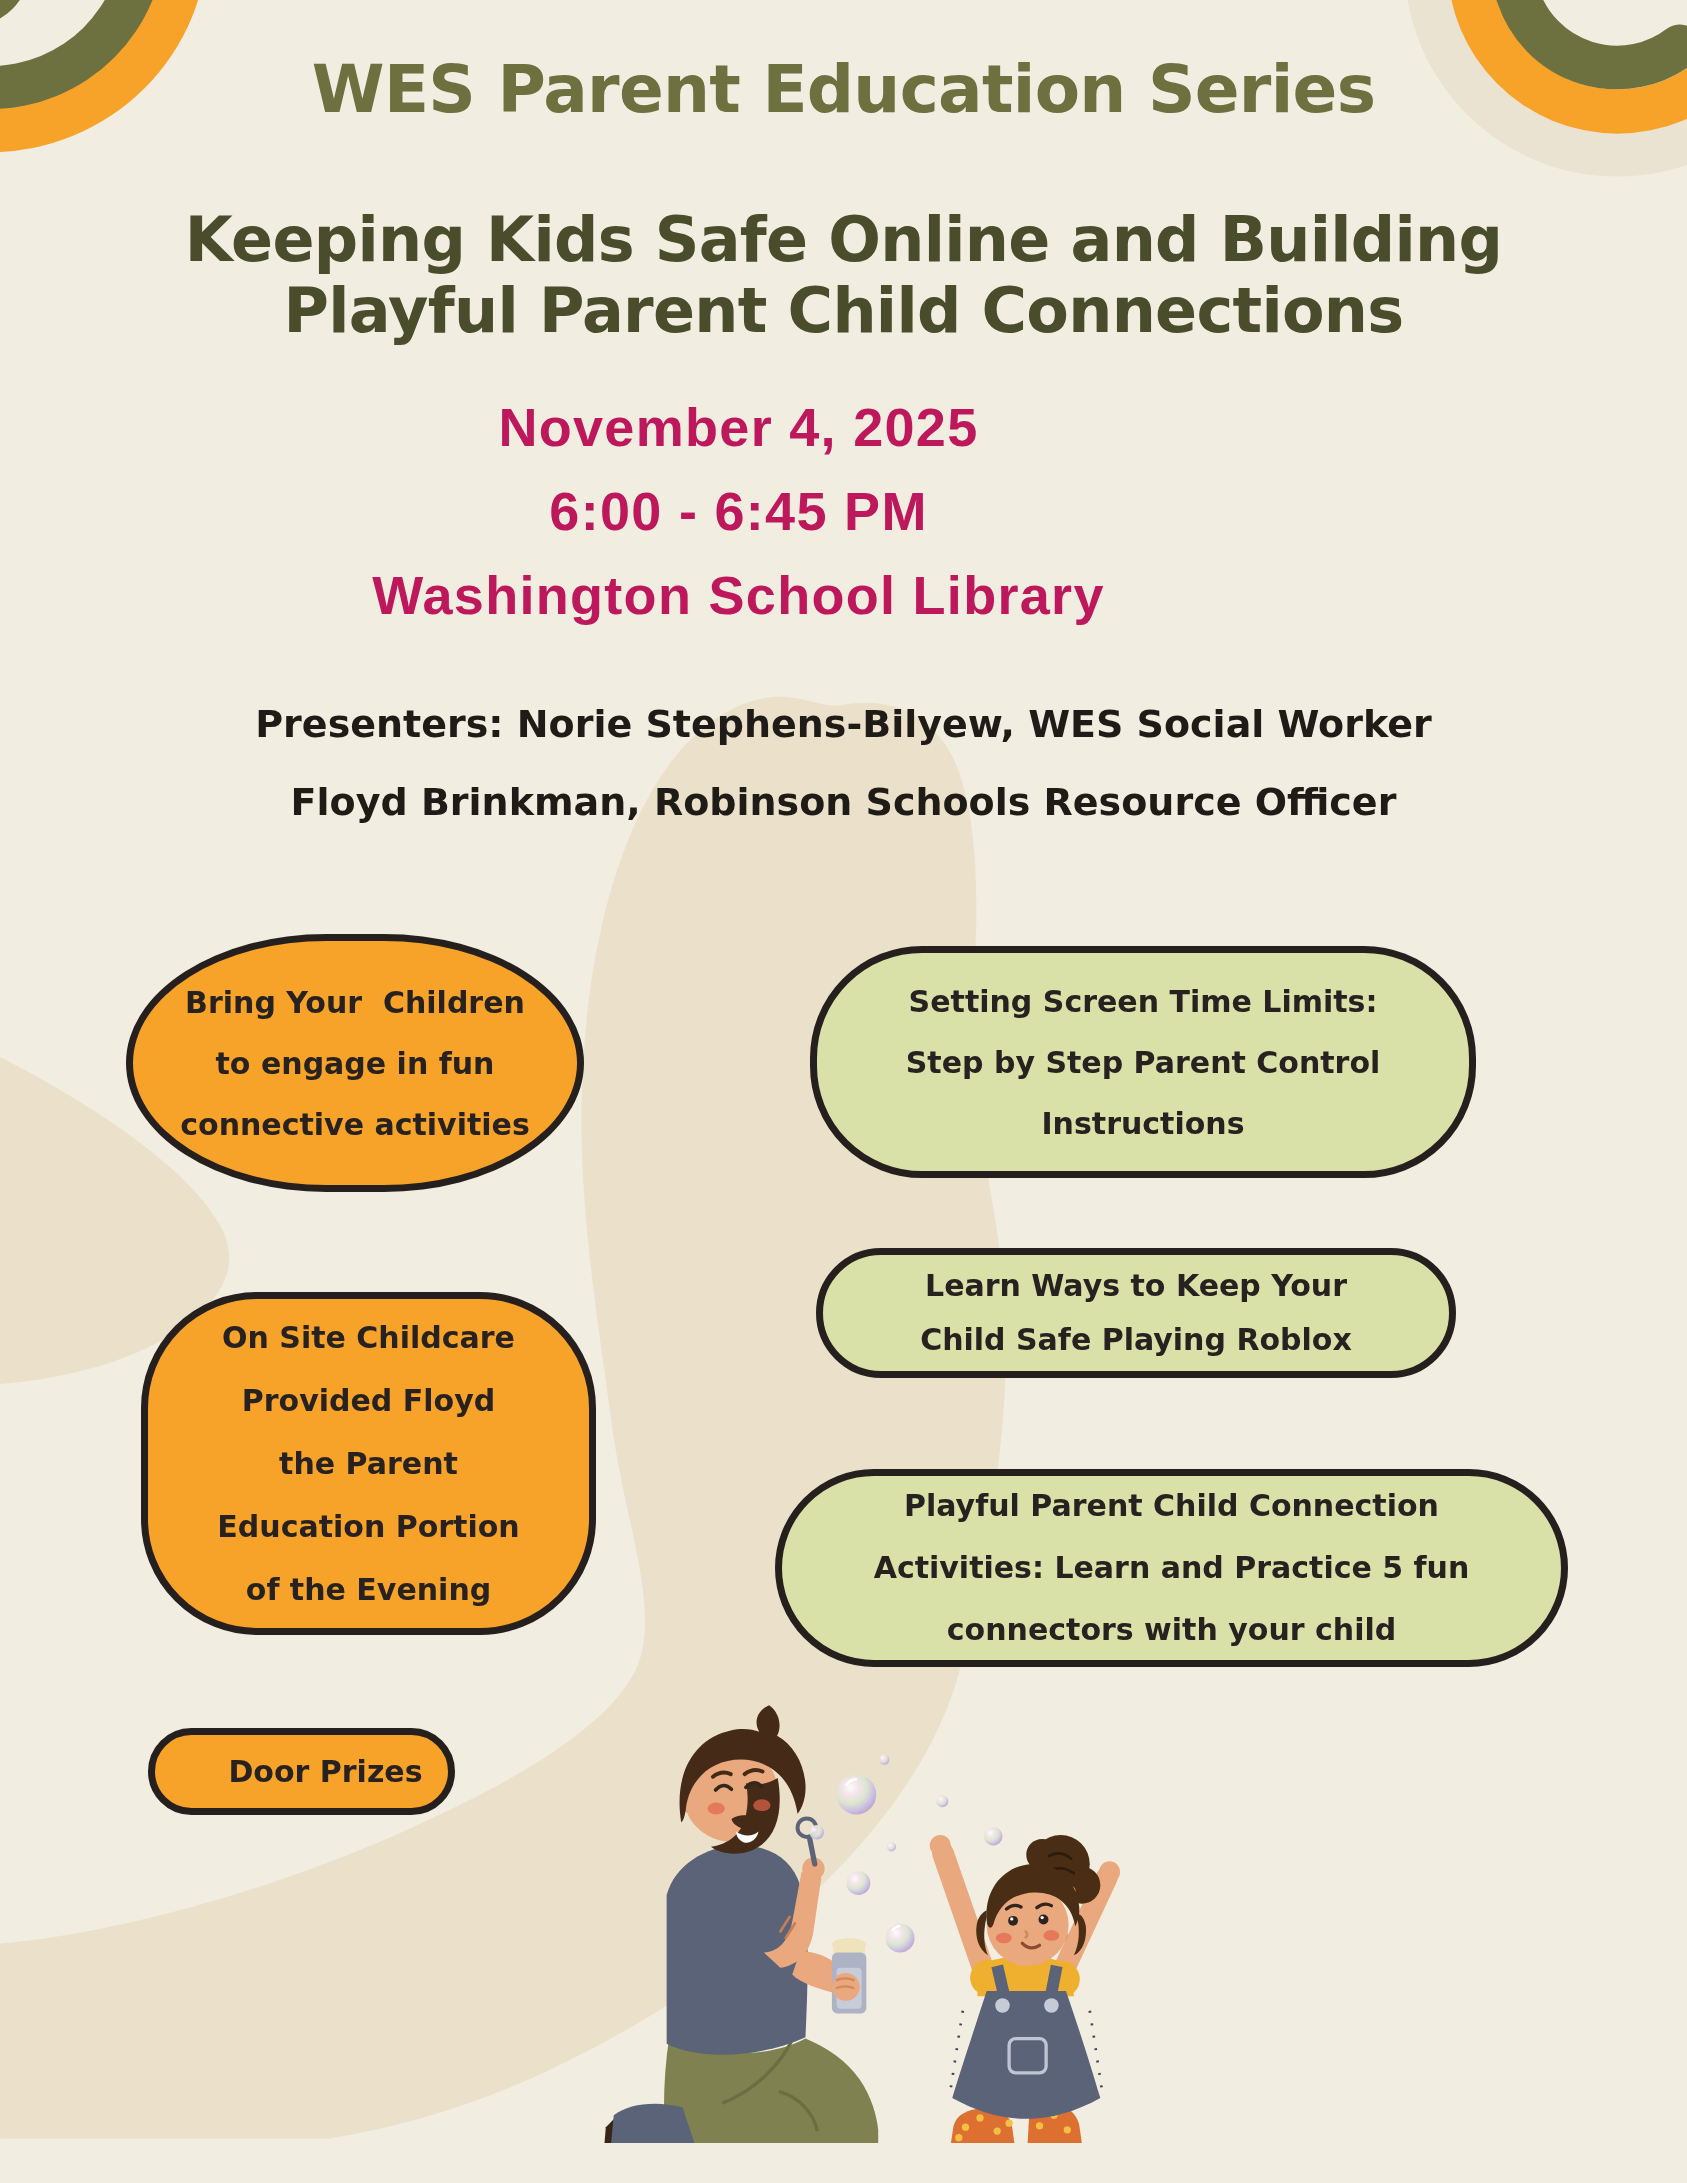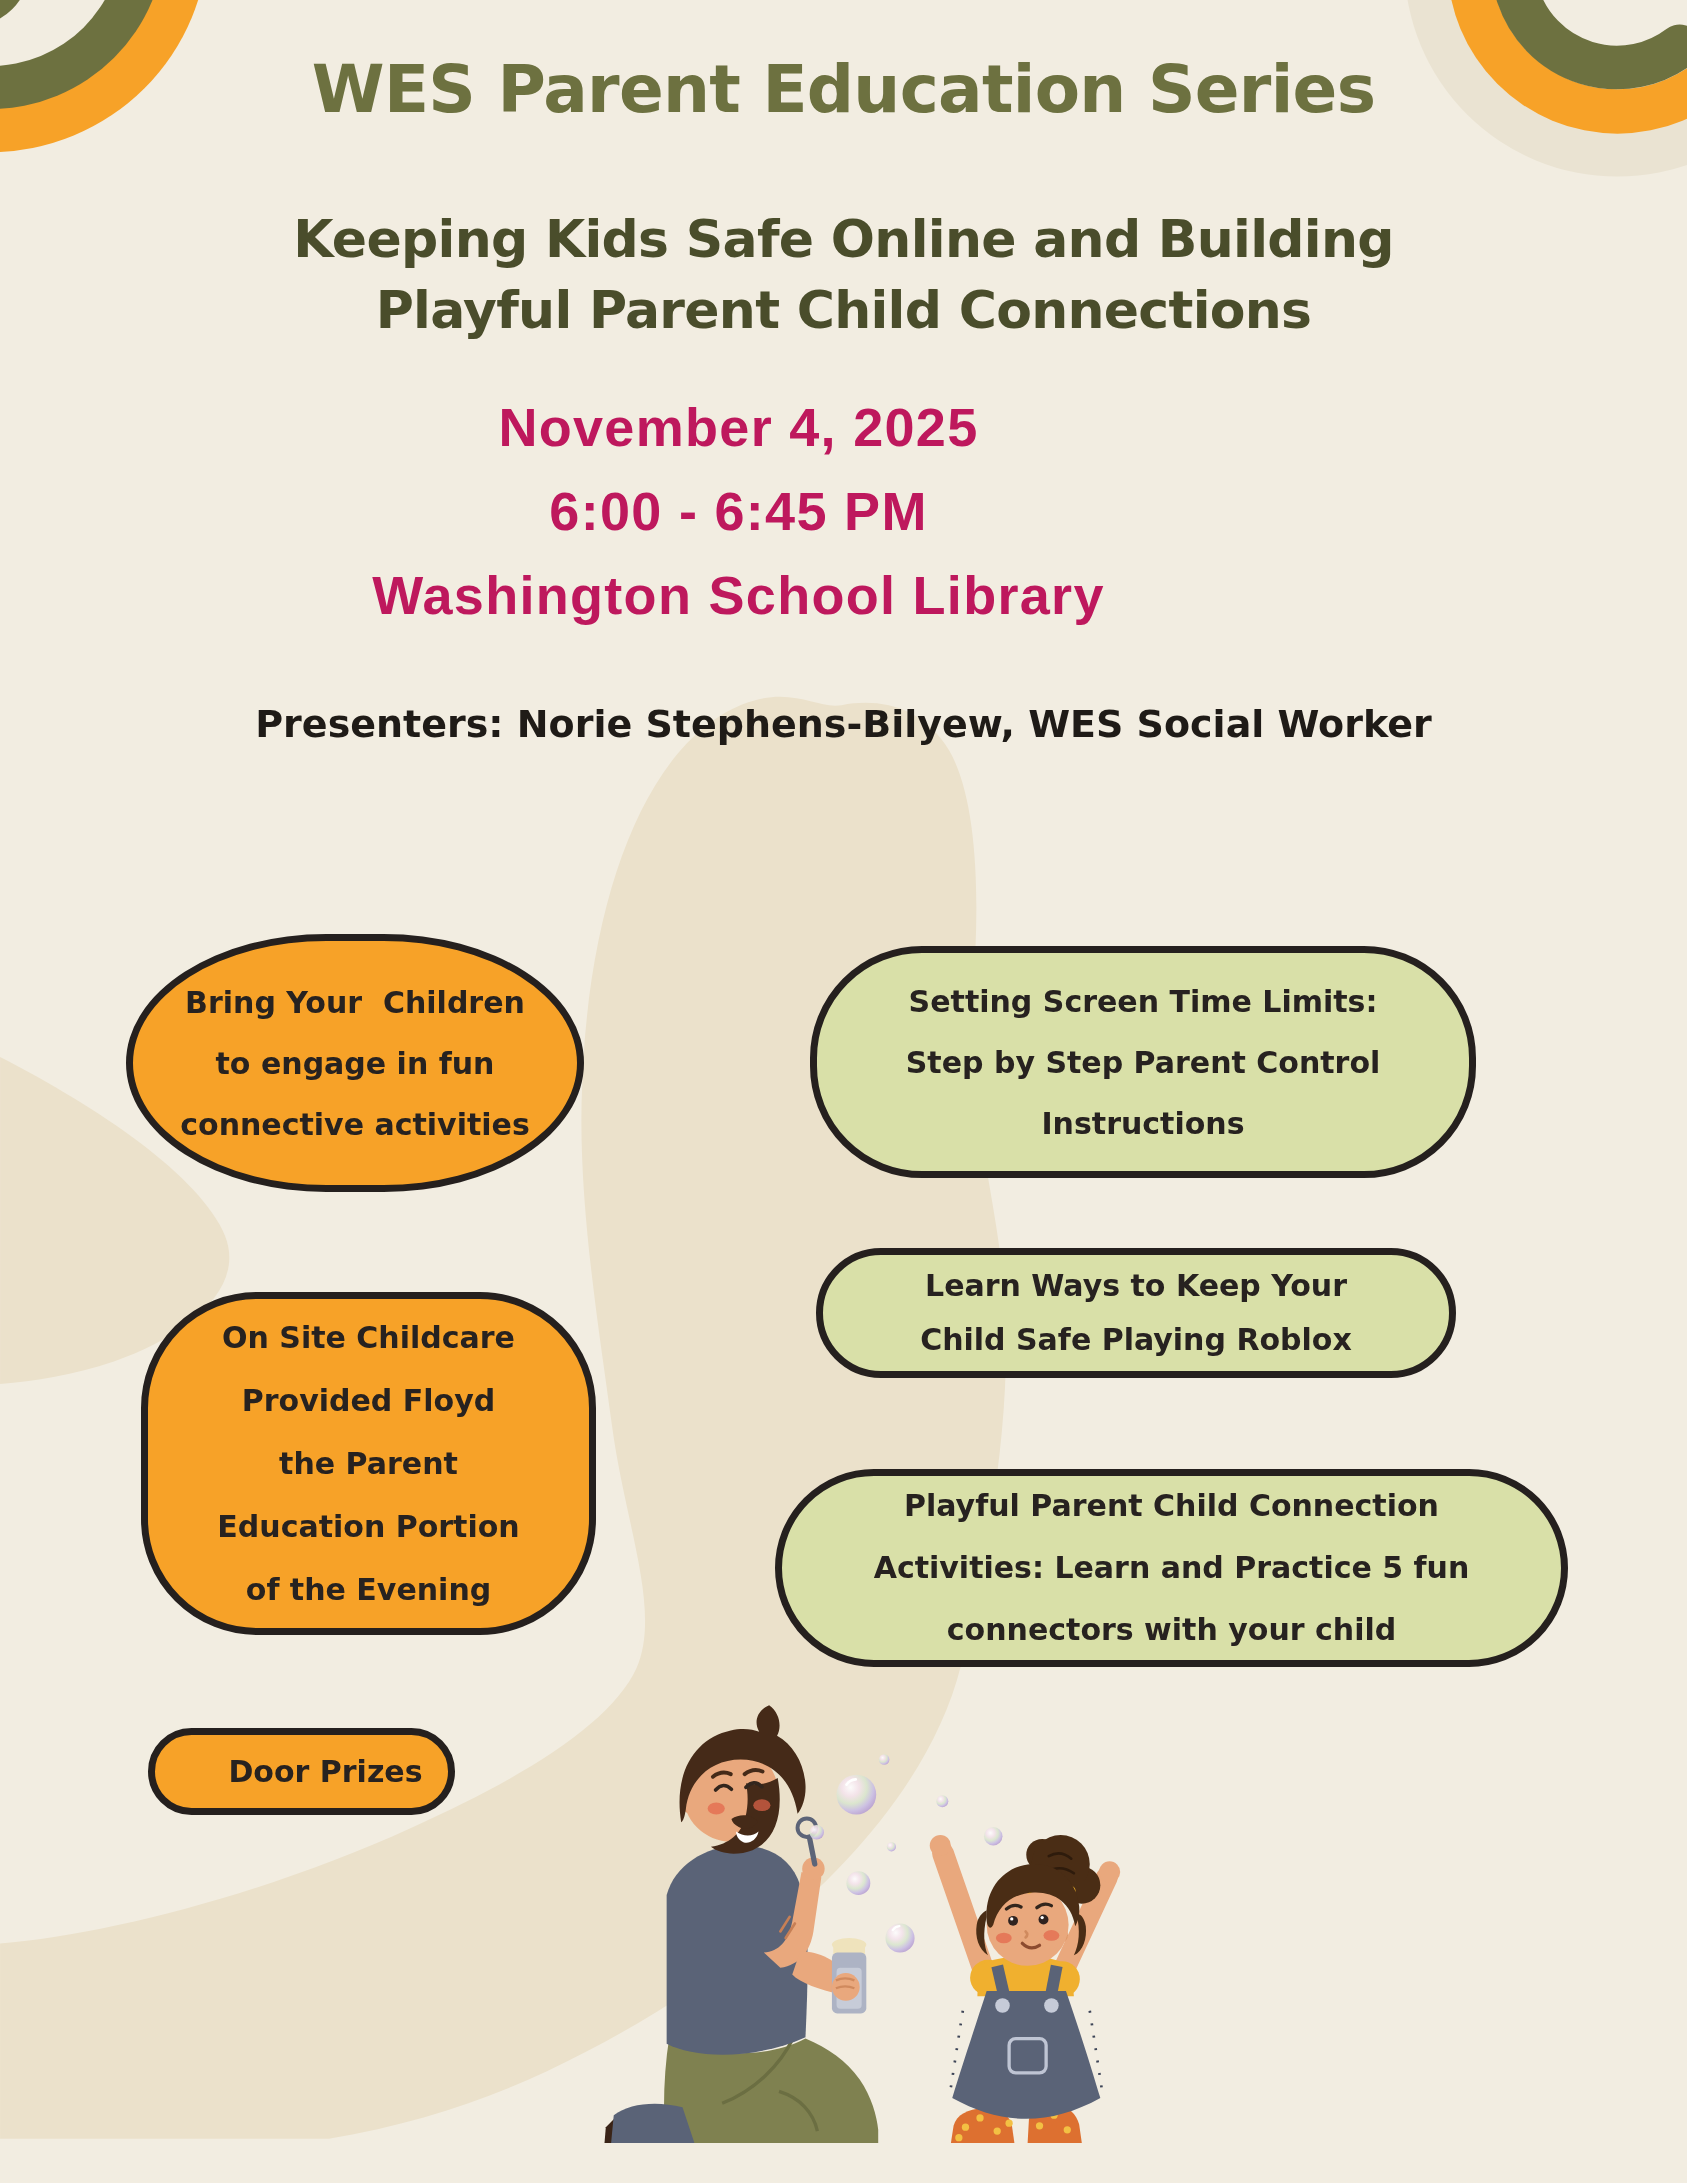--- a/index.html
+++ b/index.html
@@ -10,21 +10,21 @@
   }
   .bg-svg,.fg-abs{position:absolute;}
   .bg-svg{left:0;top:0;width:1687px;height:2183px;}
 
   .series-title{
     position:absolute;left:0;top:54px;width:1687px;text-align:center;
     font-size:66px;font-weight:800;color:#6D7140;letter-spacing:-0.7px;line-height:1.1;
   }
   .session-title{
     position:absolute;left:0;top:204px;width:1687px;text-align:center;
-    font-size:52px;font-weight:800;color:#4A4D2B;letter-spacing:-0.7px;line-height:71px;
+    font-size:62px;font-weight:800;color:#4A4D2B;letter-spacing:-0.7px;line-height:71px;
   }
   .when-line{
     position:absolute;left:0;width:1477px;text-align:center;
     font-family:"Liberation Sans","DejaVu Sans",sans-serif;
     font-weight:700;color:#be185d;letter-spacing:1.3px;font-size:54px;line-height:1.1;
   }
   .when-date{top:398px;}
   .when-time{top:482px;}
   .when-loc{top:566px;}
   .presenters{
@@ -99,20 +99,21 @@
   <div class="series-title">WES Parent Education Series</div>
   <div class="session-title">
     <div>Keeping Kids Safe Online and Building</div>
     <div>Playful Parent Child Connections</div>
   </div>
   <div class="when-line when-date">November 4, 2025</div>
   <div class="when-line when-time">6:00 - 6:45 PM</div>
   <div class="when-line when-loc">Washington School Library</div>
   <div class="presenters">
     <div>Presenters: Norie Stephens-Bilyew, WES Social Worker</div>
+    <div>Floyd Brinkman, Robinson Schools Resource Officer</div>
   </div>
 
   <div class="bubble orange b-o1">
     <span>Bring Your  Children</span>
     <span>to engage in fun</span>
     <span>connective activities</span>
   </div>
   <div class="bubble orange b-o2">
     <span>On Site Childcare</span>
     <span>Provided Floyd</span>

